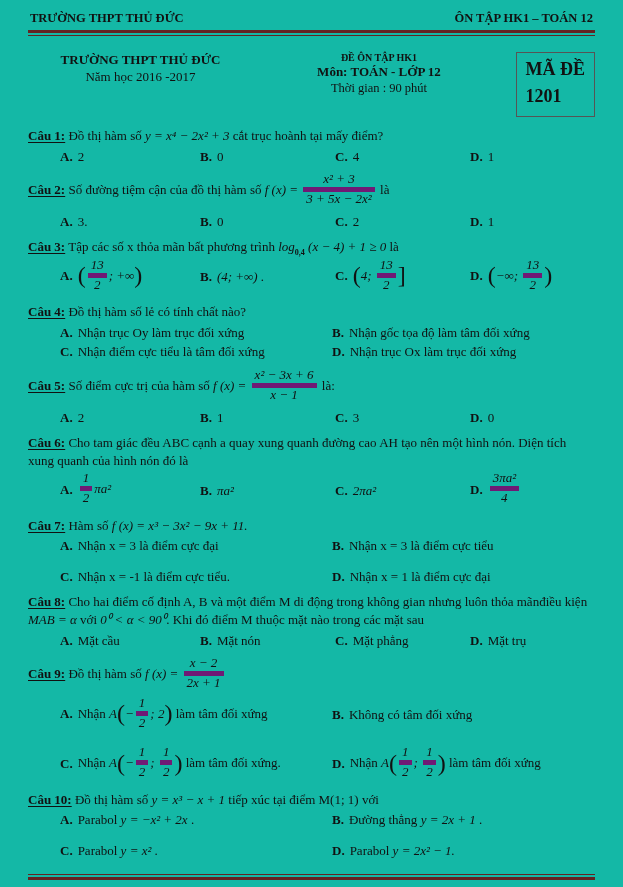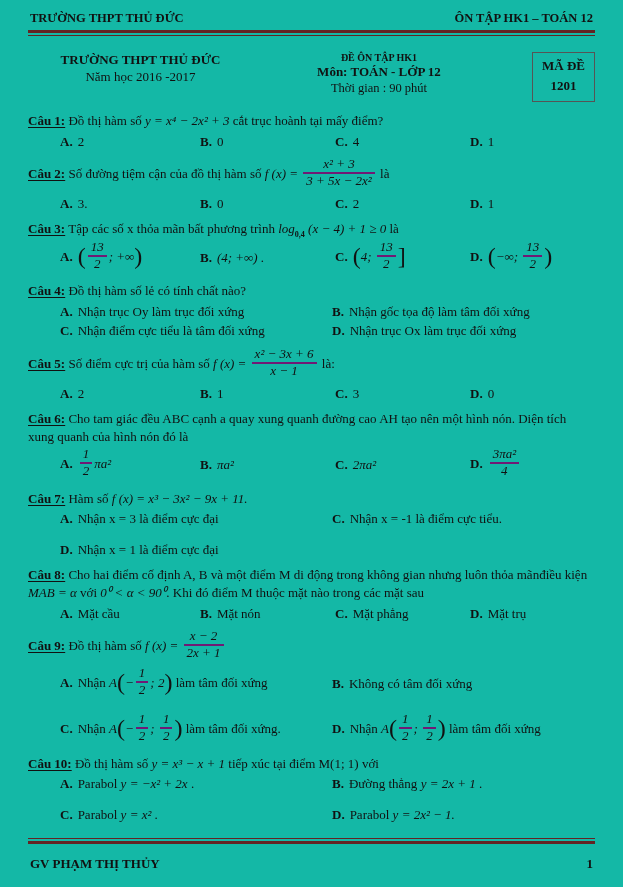--- a/index.html
+++ b/index.html
@@ -18,39 +18,39 @@
   
   .hdr{display:flex;margin:16px 0 10px 0;}
   .hdr-left{flex:0 0 225px;text-align:center;}
   .hdr-left .school{font-weight:bold;font-size:13px;}
   .hdr-left .year{font-size:13px;margin-top:1px;}
   .hdr-center{flex:1;text-align:center;}
   .hdr-center .t1{font-weight:bold;font-size:10px;}
   .hdr-center .t2{font-weight:bold;font-size:13px;margin-top:1px;}
   .hdr-center .t3{font-size:12.5px;margin-top:1px;}
   .hdr-right{flex:0 0 90px;display:flex;justify-content:flex-end;align-items:flex-start;}
-  .code-box{border:1.5px solid #555;text-align:center;font-weight:bold;
-    padding:3px 9px 6px 9px;font-size:13px;line-height:1.5;}
+  .code-box{border:1.5px solid #555;font-weight:bold;
+    padding:3px 9px 6px 9px;font-size:18px;line-height:1.5;}
   
   .question{margin-bottom:8px;}
   .q-line{margin:6px 0 3px 0;line-height:1.35;}
   .q-label{font-weight:bold;text-decoration:underline;text-underline-offset:2px;}
   .options{padding-left:32px;margin-top:3px;}
   .options.row4{display:grid;grid-template-columns:140px 135px 135px 1fr;align-items:center;}
   .options.grid2-tight{display:grid;grid-template-columns:272px 1fr;row-gap:2px;align-items:center;}
   .options.grid2-loose{display:grid;grid-template-columns:272px 1fr;row-gap:13px;align-items:center;}
   .option{line-height:1.35;}
   .opt-label{font-weight:bold;margin-right:5px;}
   
   .seg-math{font-style:italic;}
   .seg-sub{font-size:0.62em;vertical-align:sub;line-height:0;font-weight:bold;}
   .seg-big{font-size:1.85em;font-weight:400;vertical-align:middle;line-height:0.9;font-style:normal;position:relative;top:-1px;}
   .frac{display:inline-flex;flex-direction:column;vertical-align:middle;
     text-align:center;line-height:1.12;font-style:italic;margin:1px 2px;position:relative;top:-2px;}
-  .frac .fnum{border-bottom:2px solid #701a75;padding:0 3px 0.5px 3px;}
+  .frac .fnum{border-bottom:5px solid #701a75;padding:0 3px 0.5px 3px;}
   .frac .fden{padding:0 3px;}
   
   .footer-area{margin:6px 28px 24px 28px;}
   .footer-row{display:flex;justify-content:space-between;font-weight:bold;
     font-size:13px;padding:12px 2px 0 2px;}
 </style>
 </head>
 <body>
 
 <div class="sheet">
@@ -153,20 +153,21 @@
             <span class="option"><span class="opt-label">D.</span><span class="frac">
                 <span class="fnum">3πa²</span>
                 <span class="fden">4</span>
               </span></span>
           </div>
         </div>
         <div class="question">
           <p class="q-line"><span class="q-label">Câu 7:</span> <span class="seg-text">Hàm số </span><span class="seg-math">f (x) = x³ − 3x² − 9x + 11.</span></p>
           <div class="options grid2-loose">
             <span class="option"><span class="opt-label">A.</span><span class="seg-text">Nhận x = 3 là điểm cực đại</span></span>
+            <span class="option"><span class="opt-label">B.</span><span class="seg-text">Nhận x = 3 là điểm cực tiểu</span></span>
             <span class="option"><span class="opt-label">C.</span><span class="seg-text">Nhận x = -1 là điểm cực tiểu.</span></span>
             <span class="option"><span class="opt-label">D.</span><span class="seg-text">Nhận x = 1 là điểm cực đại</span></span>
           </div>
         </div>
         <div class="question">
           <p class="q-line"><span class="q-label">Câu 8:</span> <span class="seg-text">Cho hai điểm cố định A, B và một điểm M di động trong không gian nhưng luôn thỏa mãnđiều kiện </span><span class="seg-math">MAB = α</span><span class="seg-text"> với </span><span class="seg-math">0⁰ &lt; α &lt; 90⁰</span><span class="seg-text">. Khi đó điểm M thuộc mặt nào trong các mặt sau</span></p>
           <div class="options row4">
             <span class="option"><span class="opt-label">A.</span><span class="seg-text">Mặt cầu</span></span>
             <span class="option"><span class="opt-label">B.</span><span class="seg-text">Mặt nón</span></span>
             <span class="option"><span class="opt-label">C.</span><span class="seg-text">Mặt phẳng</span></span>

